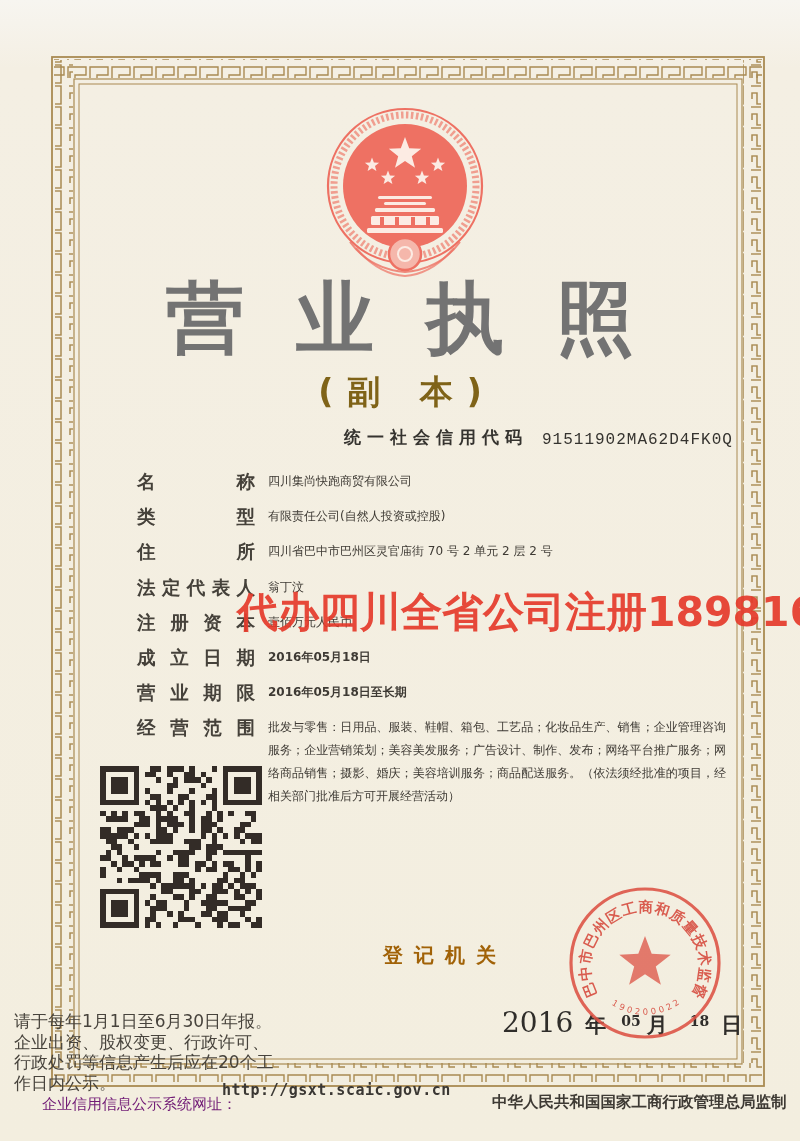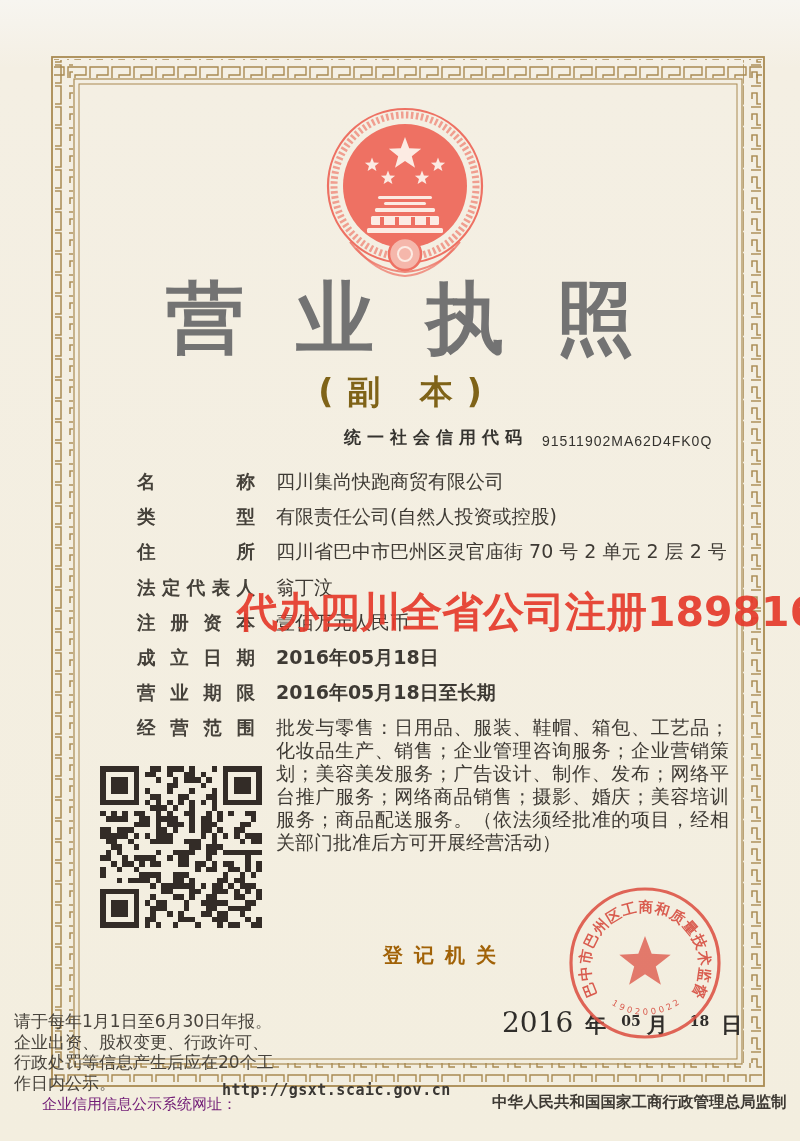--- a/index.html
+++ b/index.html
@@ -16,28 +16,28 @@
   
   #emblem{left:320px;top:104px;z-index:2;}
   #title{left:0;top:278px;width:800px;text-align:center;z-index:2;
          font-size:78px;font-weight:700;color:#737373;
          letter-spacing:52px;text-indent:52px;line-height:1.05;}
   #subtitle{left:0;top:370px;width:800px;text-align:center;z-index:2;
             font-size:33px;font-weight:600;color:#7f6318;letter-spacing:14px;text-indent:14px;}
   #creditline{left:344px;top:426px;z-index:2;display:flex;align-items:flex-end;gap:14px;
               color:#35332f;}
   #creditline .lbl{font-size:17px;font-weight:600;letter-spacing:6px;}
-  #creditline .code{font-size:14px;font-family:Liberation Sans, sans-serif;letter-spacing:1px;}
+  #creditline .code{font-size:16px;font-family:Liberation Mono, monospace;letter-spacing:1px;}
 
   
   #fields{left:137px;top:467px;width:592px;z-index:2;color:#3e3a34;}
   .field-row{display:flex;align-items:flex-start;min-height:35.2px;}
   .field-label{width:118px;flex:0 0 118px;display:flex;justify-content:space-between;
                font-size:18.5px;font-weight:600;padding-top:2px;color:#45413a;}
-  .field-value{margin-left:21px;font-size:19px;line-height:23px;padding-top:3px;
+  .field-value{margin-left:13px;font-size:12px;line-height:23px;padding-top:3px;
                font-weight:500;max-width:458px;text-align:justify;}
   .field-row:nth-child(6) .field-value,
   .field-row:nth-child(7) .field-value{font-weight:700;}
 
   
   #qr{left:100px;top:766px;z-index:2;}
 
   
   #watermark{left:237px;top:585px;z-index:6;white-space:nowrap;
              font-size:41px;font-weight:600;color:#e53a2b;opacity:.92;}

